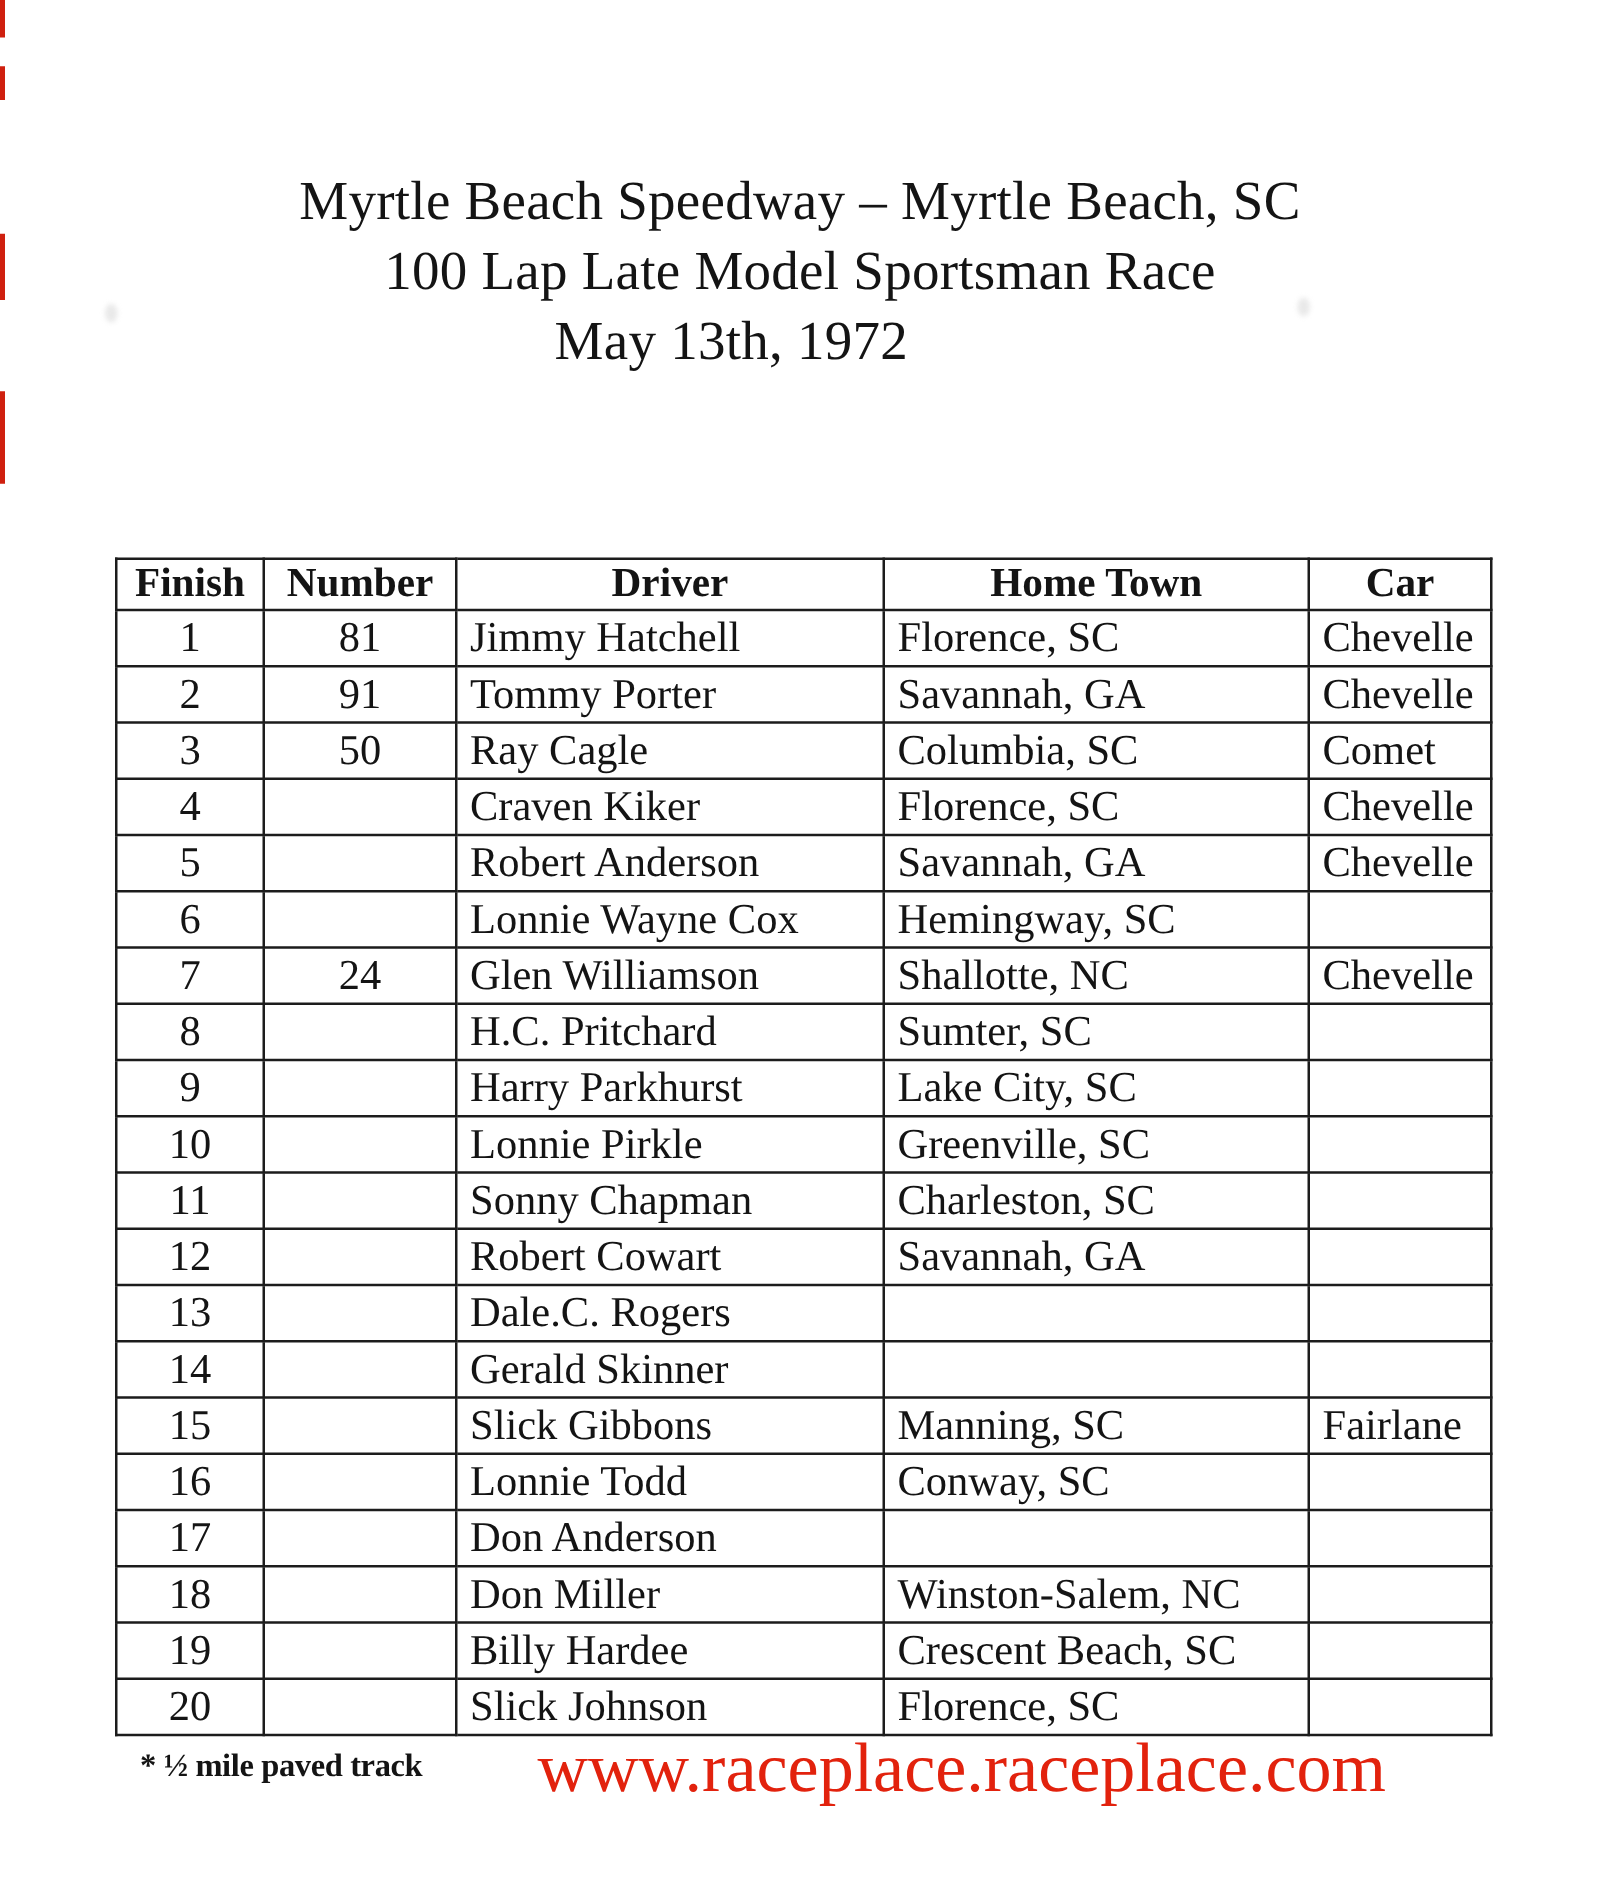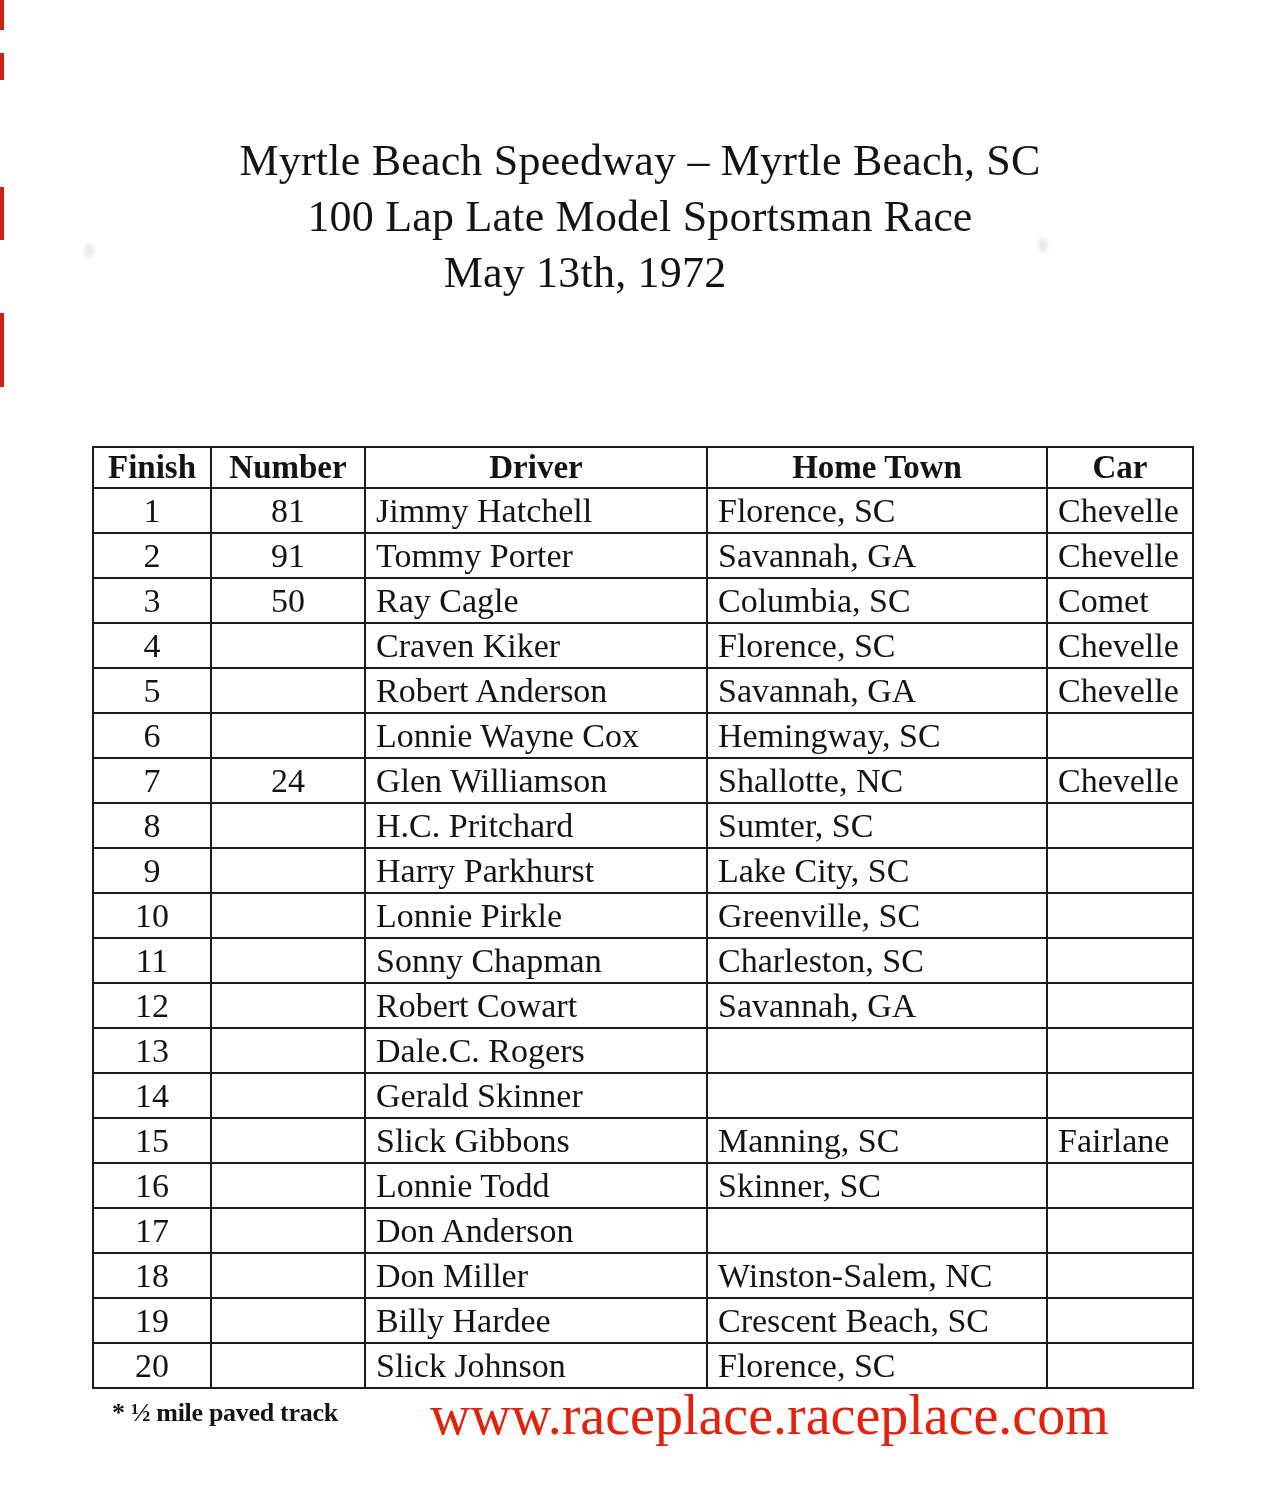--- a/index.html
+++ b/index.html
@@ -214,21 +214,21 @@
         <td class="c0">15</td>
         <td class="c1"></td>
         <td class="c2">Slick Gibbons</td>
         <td class="c3">Manning, SC</td>
         <td class="c4">Fairlane</td>
       </tr>
       <tr>
         <td class="c0">16</td>
         <td class="c1"></td>
         <td class="c2">Lonnie Todd</td>
-        <td class="c3">Skinner, SC</td>
+        <td class="c3">Conway, SC</td>
         <td class="c4"></td>
       </tr>
       <tr>
         <td class="c0">17</td>
         <td class="c1"></td>
         <td class="c2">Don Anderson</td>
         <td class="c3"></td>
         <td class="c4"></td>
       </tr>
       <tr>

